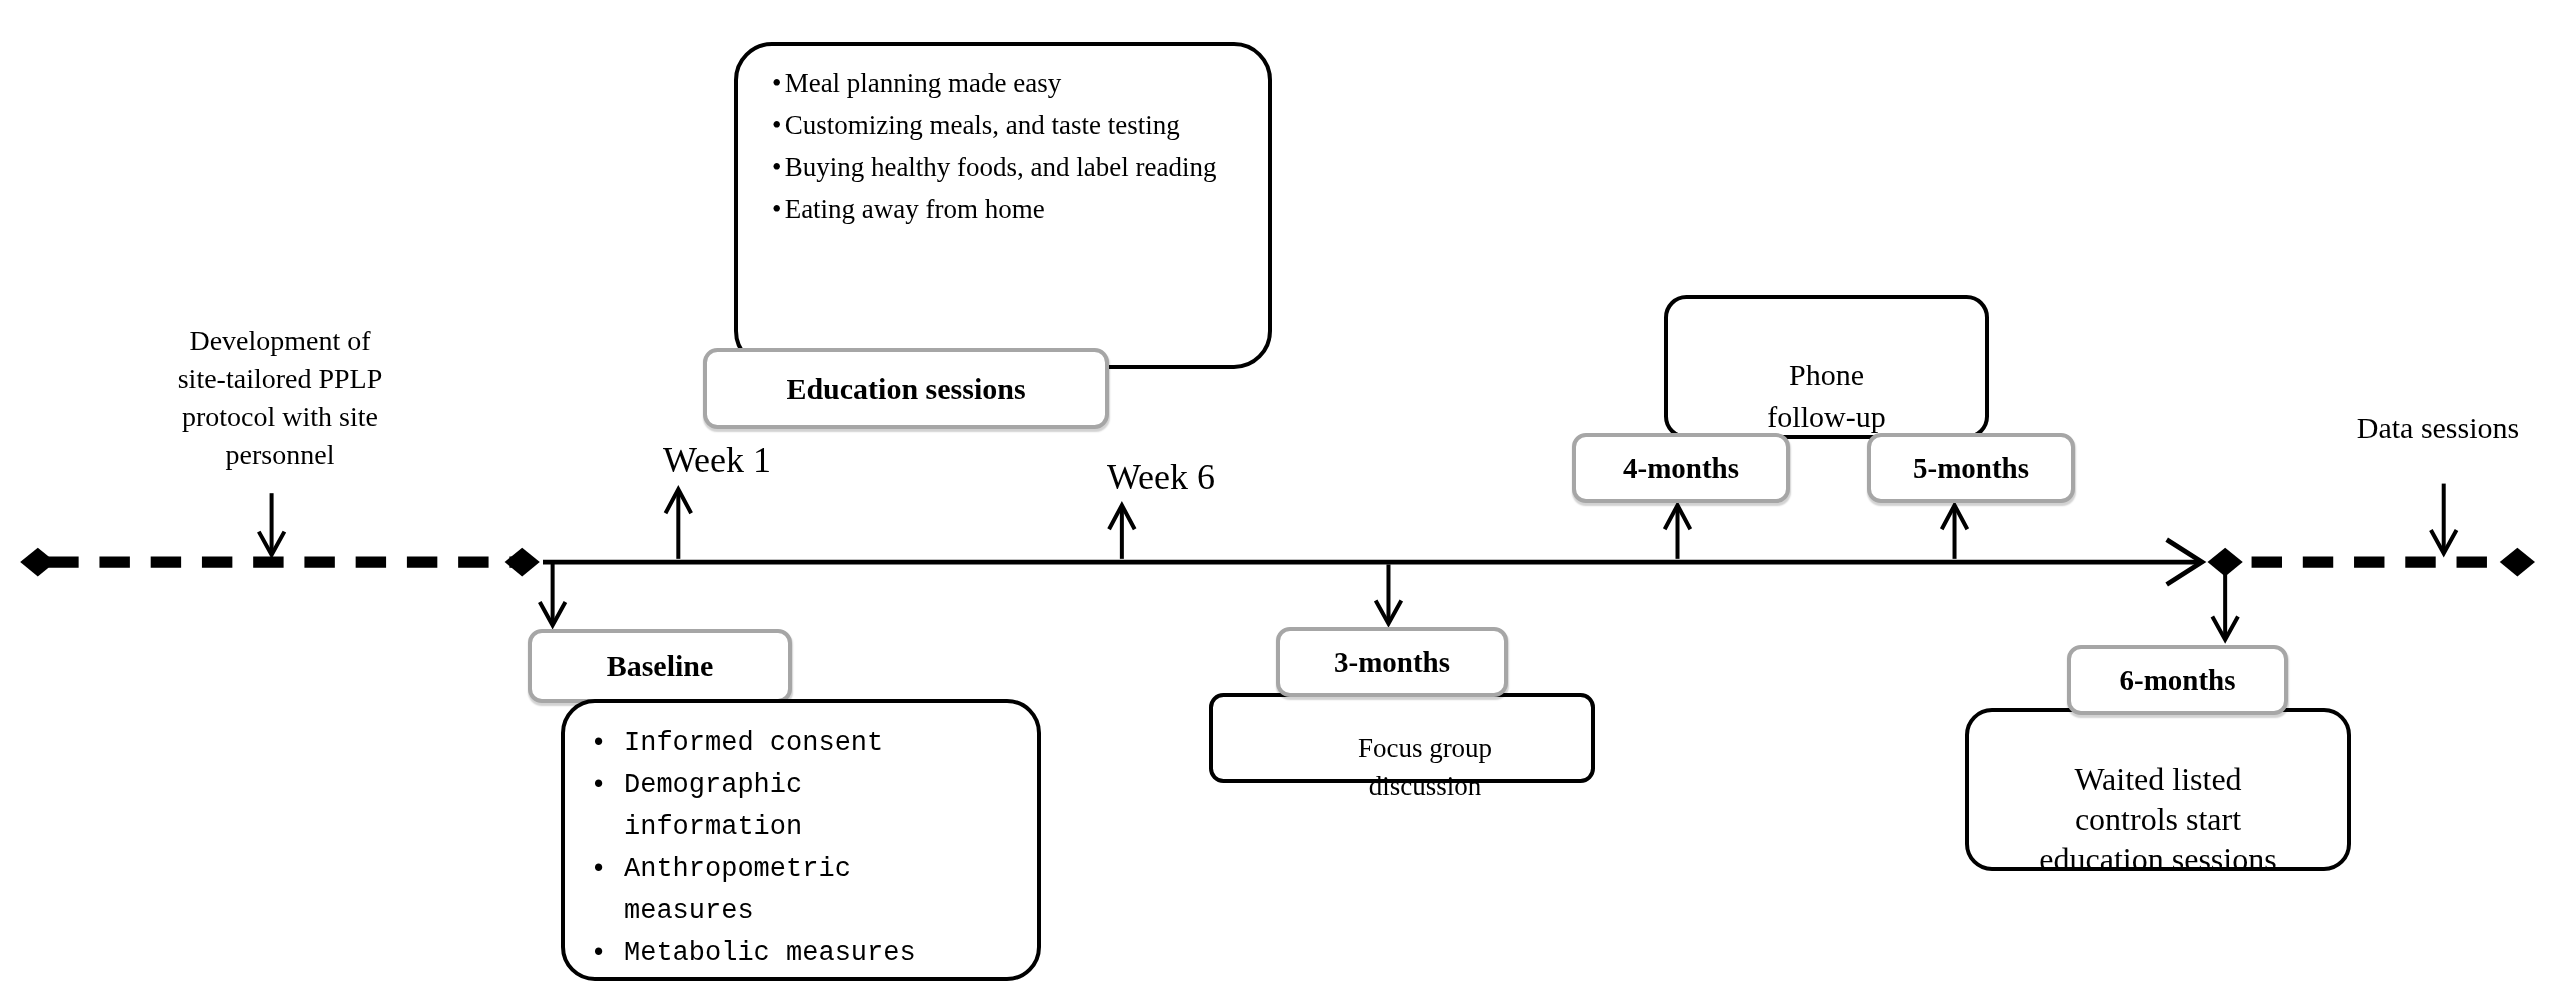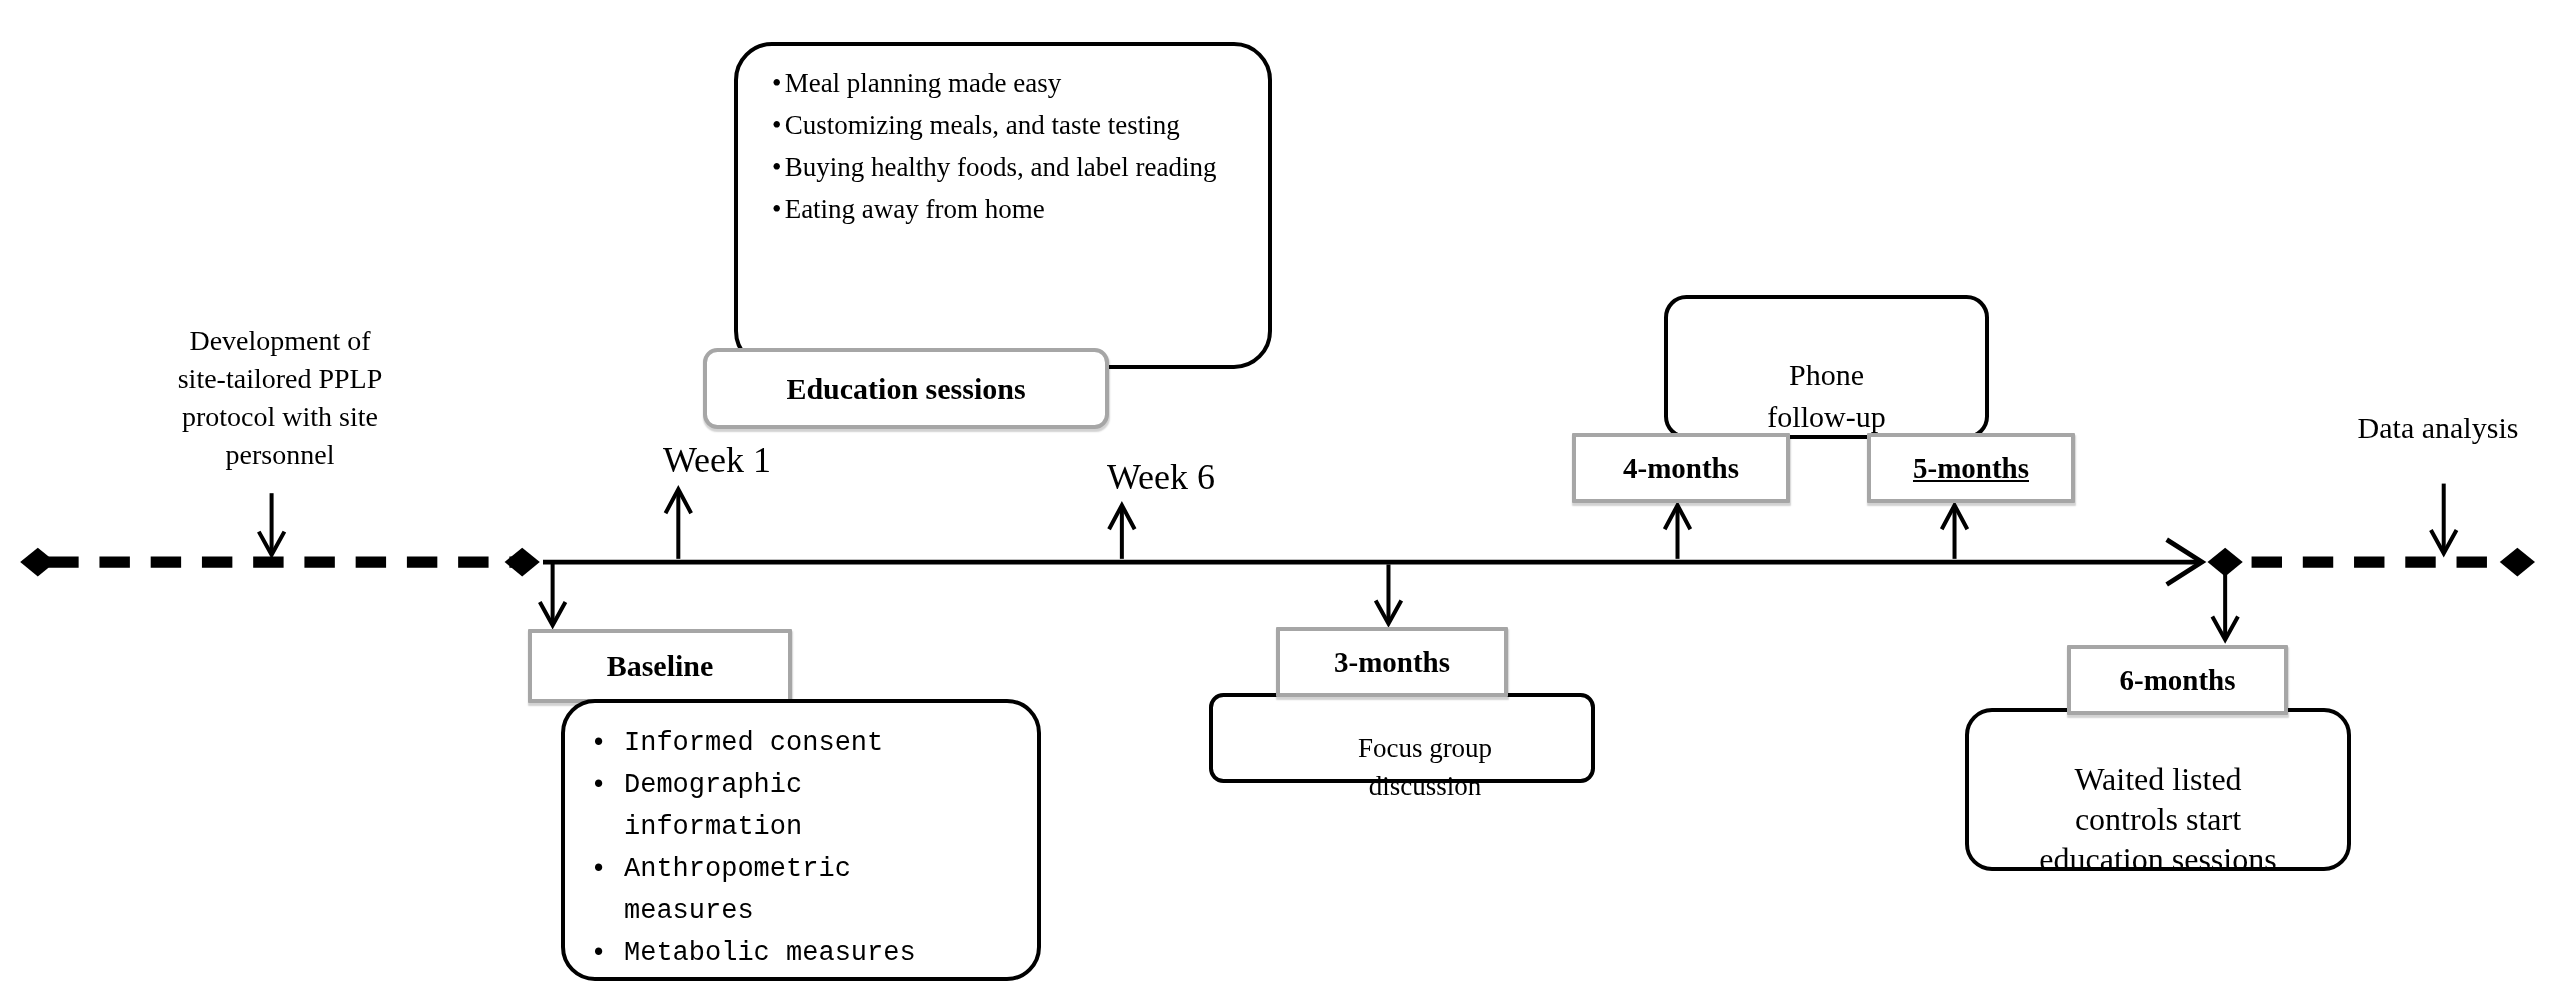--- a/index.html
+++ b/index.html
@@ -18,21 +18,21 @@
     position:absolute;
     background:#ffffff;
     border:4.8px solid #000;
     box-sizing:border-box;
   }
   
   .graybox{
     position:absolute;
     background:#ffffff;
     border:4px solid #a6a6a6;
-    border-radius:1px;
+    border-radius:14px;
     box-sizing:border-box;
     display:flex;align-items:center;justify-content:center;
     font-weight:bold;
     box-shadow:0.8px 2.4px 1.6px rgba(0,0,0,0.18);
   }
   .label-36{font-size:29px;}
   .label-38{font-size:30px;}
 
   .centerlines{
     display:flex;flex-direction:column;align-items:center;justify-content:center;
@@ -185,32 +185,32 @@
     <div class="centerlines" style="font-size:30px;line-height:42px;">
       <span>Phone</span>
       <span>follow-up</span>
     </div>
   </div>
 
   <div class="graybox label-36" style="left:1572px;top:433px;width:218px;height:70px;z-index:3;">
     <span>4-months</span>
   </div>
 
-  <div class="graybox label-36" style="left:1867px;top:433px;width:208px;height:70px;z-index:3;text-decoration:underline;">
+  <div class="graybox label-36" style="left:1867px;top:433px;width:208px;height:70px;z-index:3;">
     <span>5-months</span>
   </div>
 
   <div class="blackbox" style="left:1965px;top:708px;width:386px;height:163px;border-radius:27px;z-index:2;">
     <div class="centerlines" style="font-size:32px;line-height:40px;">
       <span>Waited listed</span>
       <span>controls start</span>
       <span>education sessions</span>
     </div>
   </div>
 
   <div class="graybox label-36" style="left:2067px;top:645px;width:221px;height:70px;z-index:3;">
     <span>6-months</span>
   </div>
 
-  <div class="floating-text" style="left:2318px;top:411px;width:240px;font-size:30px;">Data analysis</div>
+  <div class="floating-text" style="left:2318px;top:411px;width:240px;font-size:30px;">Data sessions</div>
 
 </div>
 
 
 </body></html>

